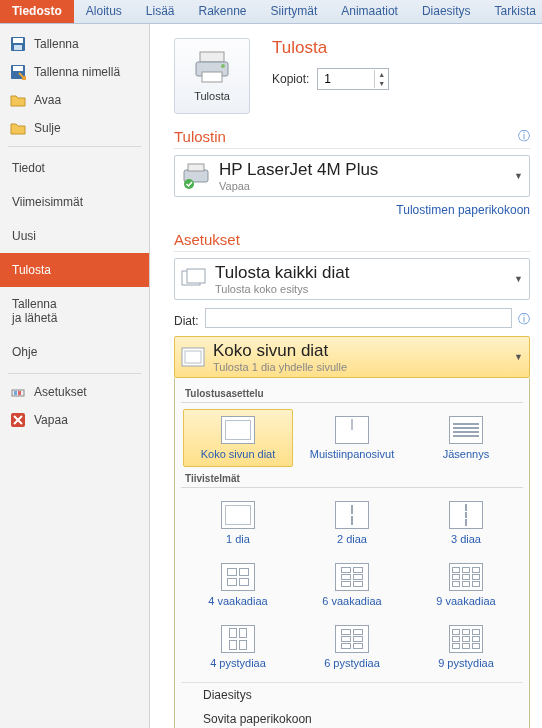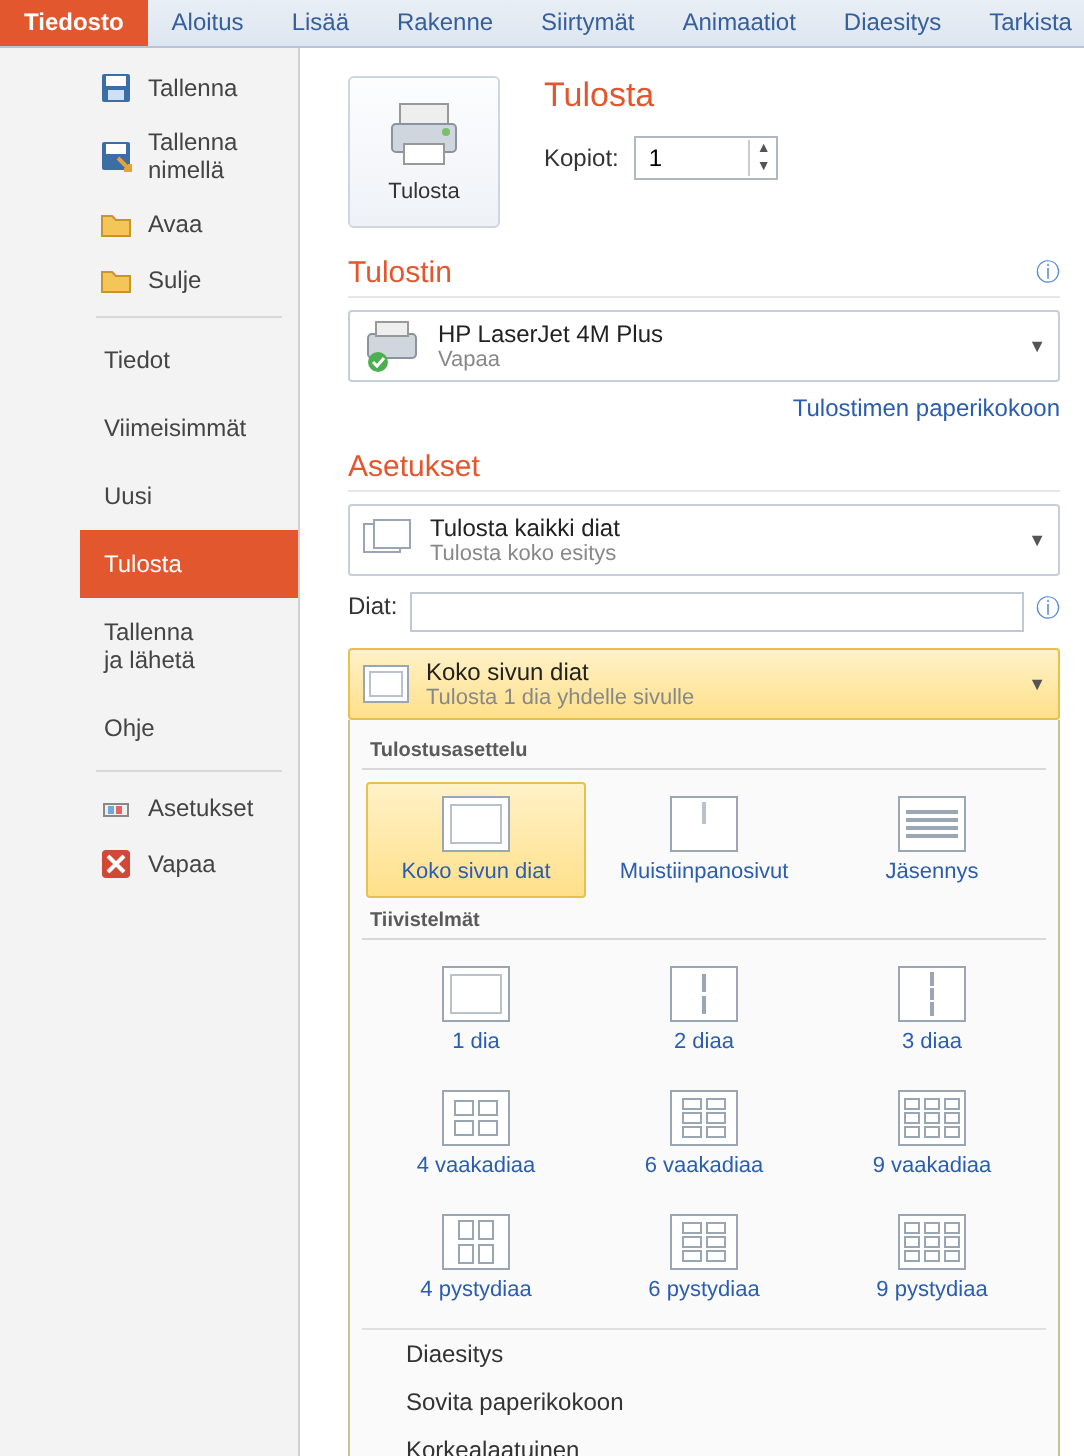--- a/index.html
+++ b/index.html
@@ -6,21 +6,21 @@
   body { width: 542px; height: 728px; background: #fff; font-size: 12px; color: #333; overflow: hidden; }
 
   
   .tabbar { display: flex; align-items: stretch; height: 24px; background: linear-gradient(#e8eef5, #dde6f0); border-bottom: 1px solid #b5c4d7; }
   .tab { padding: 4px 12px; color: #355f9c; cursor: default; }
   .tab.active { background: #e2572e; color: #fff; font-weight: bold; }
 
   .main { display: flex; height: calc(728px - 24px); }
 
   
-  .sidebar { width: 150px; background: #f3f3f3; border-right: 1px solid #d0d0d0; display: flex; flex-direction: column; padding-top: 6px; padding-left: 40px; }
+  .sidebar { width: 150px; background: #f3f3f3; border-right: 1px solid #d0d0d0; display: flex; flex-direction: column; padding-top: 6px; }
   .side-item { display: flex; align-items: center; padding: 6px 10px; gap: 8px; color: #444; }
   .side-item.text-only { padding: 10px 12px; }
   .side-item.selected { background: #e2572e; color: #fff; position: relative; }
   .side-item.selected::after { content: ""; position: absolute; right: -10px; top: 50%; transform: translateY(-50%); border: 10px solid transparent; border-left-color: #e2572e; }
   .side-icon { width: 16px; height: 16px; display: inline-flex; align-items: center; justify-content: center; }
   .side-sep { height: 1px; background: #d8d8d8; margin: 4px 8px; }
 
   
   .content { flex: 1; padding: 14px 12px 0 24px; overflow: hidden; }
 
@@ -33,27 +33,27 @@
   .h-title { font-size: 17px; color: #e2572e; margin-bottom: 10px; }
 
   .copies-row { display: flex; align-items: center; gap: 8px; margin-top: 8px; }
   .spinner { display: flex; align-items: center; border: 1px solid #b0b8c2; height: 22px; background: #fff; }
   .spinner input { border: none; width: 56px; height: 20px; padding: 0 6px; font-size: 12px; outline: none; }
   .spinner .arrows { display: flex; flex-direction: column; border-left: 1px solid #ccc; }
   .spinner .arrows span { font-size: 7px; line-height: 9px; padding: 0 3px; color: #555; }
 
   .dd { border: 1px solid #c6cfd9; background: #fff; border-radius: 2px; display: flex; align-items: center; padding: 4px 6px; gap: 8px; margin-top: 4px; position: relative; }
   .dd .caret { margin-left: auto; color: #555; font-size: 9px; }
-  .dd .twoline .l1 { font-size: 12px; color: #222; }
+  .dd .twoline .l1 { font-size: 17px; color: #222; }
   .dd .twoline .l2 { font-size: 11px; color: #888; }
   .dd.highlight { background: linear-gradient(#fff2c8,#ffe08a); border-color: #e7c14d; }
 
   .link { color: #2a5db0; font-size: 12px; text-align: right; display: block; margin-top: 6px; }
 
-  .field-row { display: flex; align-items: flex-start; gap: 6px; margin-top: 8px; }
+  .field-row { display: flex; align-items: flex-end; gap: 6px; margin-top: 8px; }
   .field-row input[type=text] { flex: 1; border: 1px solid #c0c8d2; height: 20px; padding: 0 4px; background: #fff; }
   .field-row .info { color: #5a8bd6; font-size: 12px; }
 
   .dropdown-panel { border: 1px solid #c9c091; border-top: none; background: #fafafa; margin-top: 0; padding: 6px 6px 4px; }
   .dp-head { font-size: 10px; font-weight: bold; color: #5a5a5a; border-bottom: 1px solid #d8d8d8; padding: 4px 4px 3px; }
   .grid3 { display: grid; grid-template-columns: repeat(3, 1fr); gap: 4px 4px; padding: 6px 2px 2px; }
   .opt { display: flex; flex-direction: column; align-items: center; gap: 4px; padding: 6px 2px; border: 1px solid transparent; border-radius: 2px; }
   .opt.sel { background: linear-gradient(#fff2c8,#ffe08a); border-color: #e7c14d; }
   .opt .thumb { width: 34px; height: 28px; border: 1px solid #9aa6b3; background: #fff; position: relative; display: flex; align-items: center; justify-content: center; }
   .opt .cap { font-size: 11px; color: #2a5db0; text-align: center; }

